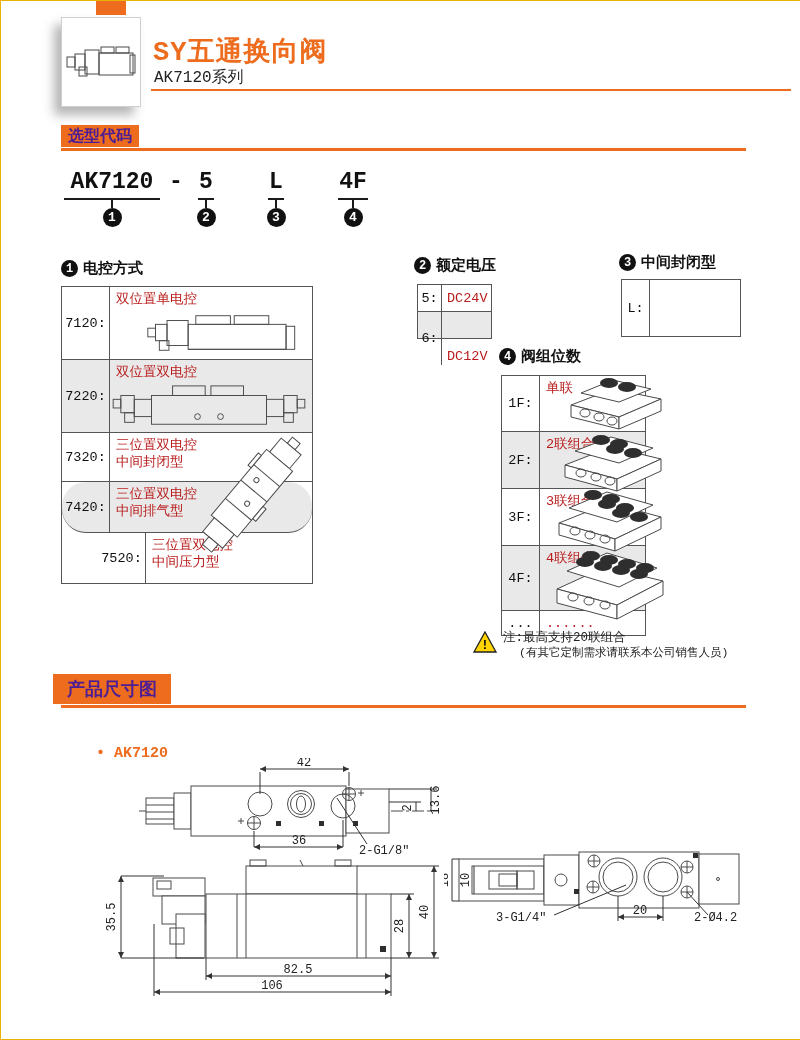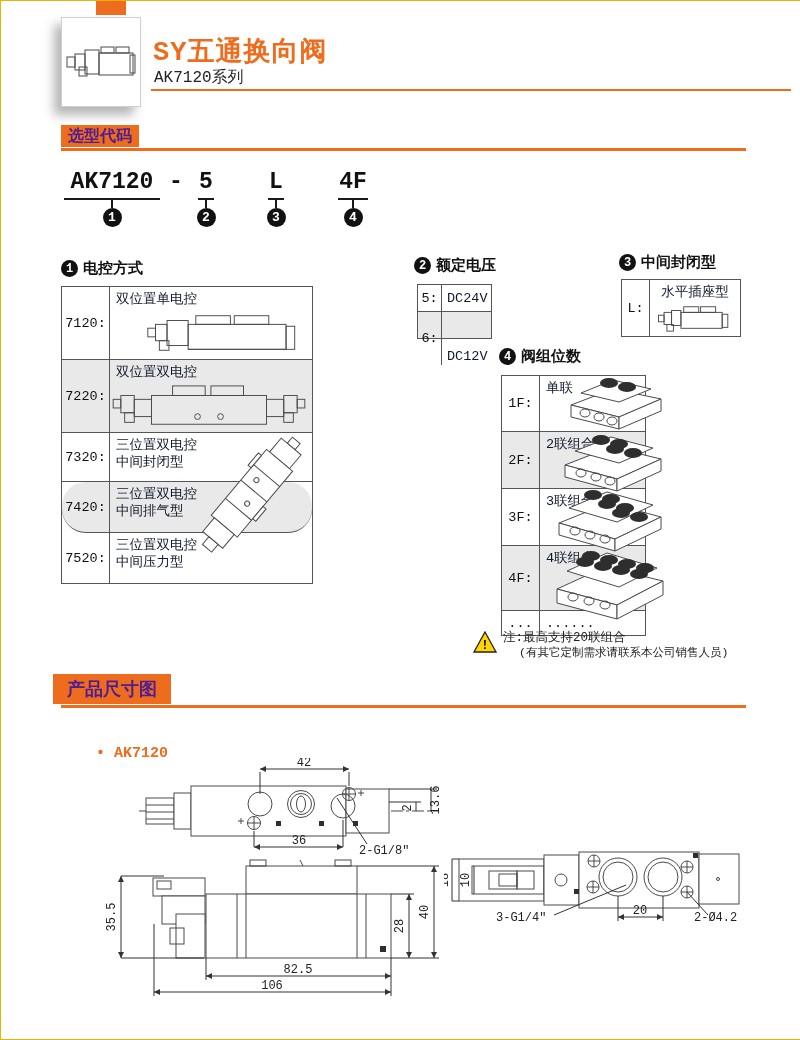--- a/index.html
+++ b/index.html
@@ -28,21 +28,21 @@
        font-size:13px;display:flex;align-items:center;justify-content:center;}
   .num-sm{width:17px;height:17px;font-size:12px;}
   .sec-head{display:flex;align-items:center;gap:5px;font-size:15px;font-weight:bold;color:#111;}
   
   .tbl{border:1px solid #555;background:#fff;}
   .trow{display:grid;border-bottom:1px solid #555;position:relative;}
   .trow:last-child{border-bottom:none;}
   .trow.alt{background:#E9E9E9;}
   .tcell-code{border-right:1px solid #555;display:flex;align-items:center;justify-content:center;
               font-size:13.5px;color:#111;}
-  .tcell-body{position:relative;padding:4px 6px;font-size:13.5px;color:#0f172a;line-height:17px;}
+  .tcell-body{position:relative;padding:4px 6px;font-size:13.5px;color:#b91c1c;line-height:17px;}
   .dim-label{font-size:12px;fill:#222;}
   svg{display:block;}
   .lineart{stroke:#4a4a4a;fill:none;stroke-width:1;}
   .lineart-f{stroke:#4a4a4a;fill:#ffffff;stroke-width:1;}
   .dark{fill:#2e2e2e;stroke:none;}
   .dimline{stroke:#333;stroke-width:1;fill:none;}
   .arr{fill:#333;stroke:none;}
   .note-wrap{left:472px;top:630px;width:300px;display:flex;gap:6px;}
   .note-text1{font-size:12.5px;color:#222;line-height:15px;}
   .note-text2{font-size:11.5px;color:#222;line-height:14px;margin-left:16px;}
@@ -150,21 +150,21 @@
         <div>中间封闭型</div>
       </div>
     </div>
     <div class="trow alt" style="grid-template-columns:48px 1fr;height:50px;border-radius:24px;">
       <div class="tcell-code">7420:</div>
       <div class="tcell-body">
         <div>三位置双电控</div>
         <div>中间排气型</div>
       </div>
     </div>
-    <div class="trow" style="grid-template-columns:48px 1fr;height:50px;">
+    <div class="trow" style="grid-template-columns:48px 1fr;height:50px;margin-left:36px;">
       <div class="tcell-code">7520:</div>
       <div class="tcell-body">
         <div>三位置双电控</div>
         <div>中间压力型</div>
       </div>
     </div>
   </div>
 
   <svg class="abs overlay" style="left:190px;top:418px;" width="130" height="162" viewBox="0 0 130 162">
     <g transform="rotate(40 60 80)">
@@ -198,33 +198,20 @@
     </div>
   </div>
 
   <div class="abs sec-head" style="left:618px;top:252px;">
     <span class="num num-sm">3</span>
     <span>中间封闭型</span>
   </div>
   <div class="abs tbl" style="left:620px;top:278px;width:118px;">
     <div class="trow" style="grid-template-columns:28px 1fr;height:56px;">
       <div class="tcell-code">L:</div>
-      <div class="tcell-body">
-        <div style="text-align:center;">水平插座型</div>
-        <svg style="margin:2px auto 0;" width="76" height="30" viewBox="0 0 78 32">
-          <rect class="lineart" x="0" y="13" width="6" height="7"></rect>
-          <rect class="lineart" x="6" y="10" width="8" height="13"></rect>
-          <rect class="lineart" x="9" y="23" width="7" height="7"></rect>
-          <rect class="lineart" x="14" y="8" width="10" height="16"></rect>
-          <rect class="lineart" x="24" y="10" width="44" height="17"></rect>
-          <rect class="lineart" x="27" y="4" width="16" height="6"></rect>
-          <rect class="lineart" x="45" y="4" width="16" height="6"></rect>
-          <rect class="lineart" x="68" y="12" width="6" height="14"></rect>
-        </svg>
-      </div>
     </div>
   </div>
 
   <div class="abs sec-head" style="left:498px;top:346px;">
     <span class="num num-sm">4</span>
     <span>阀组位数</span>
   </div>
   <div class="abs tbl" style="left:500px;top:374px;width:143px;">
     <div class="trow" style="grid-template-columns:38px 1fr;height:55px;">
       <div class="tcell-code">1F:</div>

